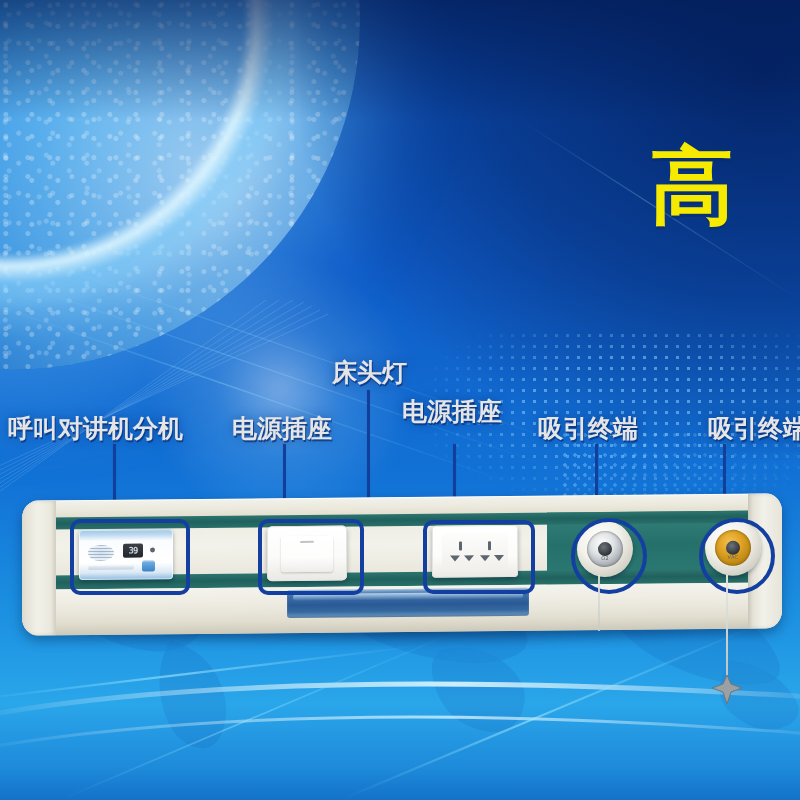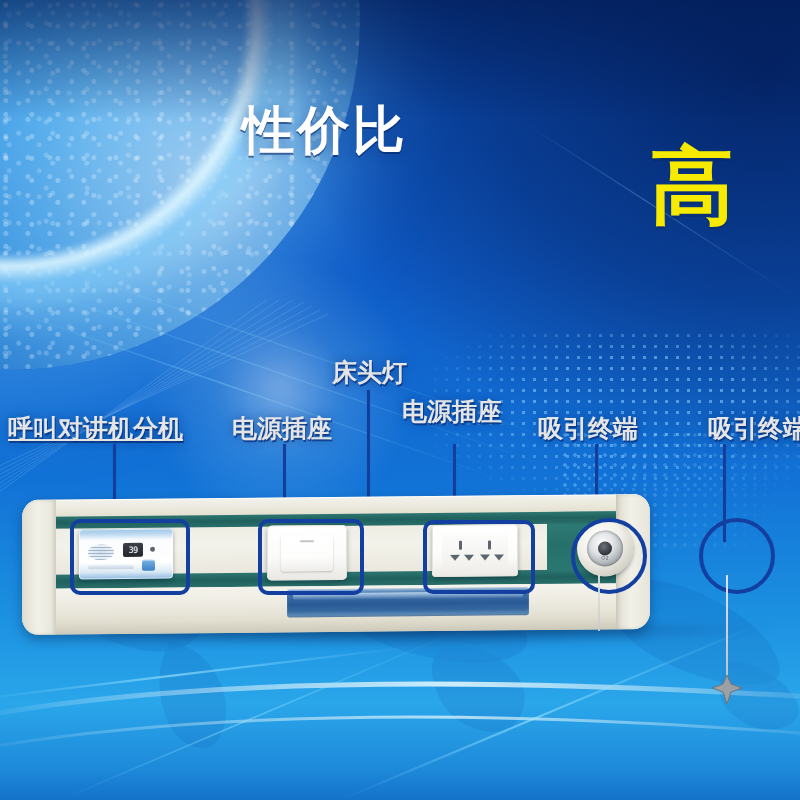--- a/index.html
+++ b/index.html
@@ -134,21 +134,21 @@
     color:#e5e5e5;font-weight:bold;font-size:25px;line-height:1;
     white-space:nowrap;
     text-shadow:1px 2px 0 rgba(8,46,118,.70), 0 0 10px rgba(6,40,110,.5);
   }
   .cline{
     position:absolute;width:3px;background:#123f9b;
     box-shadow:0 0 1px rgba(0,0,0,.25);
   }
 
   
-  .panel-wrap{position:absolute;left:22px;top:497px;width:628px;height:135px;}
+  .panel-wrap{position:absolute;left:22px;top:497px;width:760px;height:135px;}
   .panel{
     position:absolute;inset:0;
     border-radius:16px/18px;
     background:linear-gradient(180deg,
       #f2f2ec 0%, #eceade 7%, #e4e1d2 12%,
       #dcd9ca 14%, #d9d6c6 16%,
       #ecebe2 17%, #f1f0e7 30%,
       #eeece2 64%, #e6e3d6 68%,
       #eae7db 72%, #f0eee4 82%, #e2dfd2 93%, #cfcbbd 100%);
     box-shadow:0 5px 12px rgba(0,20,60,.35), inset 0 1px 0 rgba(255,255,255,.8);
@@ -385,26 +385,25 @@
       <path d="M-20 270 L560 470" stroke="url(#sg)" stroke-width="1.2" fill="none" opacity=".3"></path>
       <path d="M-20 240 L600 456" stroke="url(#sg)" stroke-width="1.1" fill="none" opacity=".26"></path>
       <path d="M520 120 L800 300" stroke="url(#sg)" stroke-width="1.2" fill="none" opacity=".3"></path>
     </svg>
   </div>
 
   <div class="dots"></div>
   <div class="dots2"></div>
 
   <div class="headline">
-    <div class="hl-line2">性价比</div>
   </div>
   <div class="hl-big">高</div>
 
   <div id="callouts">
-      <div class="callout" style="left: 8px; top: 416px; text-decoration: underline;">呼叫对讲机分机</div>
+      <div class="callout" style="left: 8px; top: 416px;">呼叫对讲机分机</div>
       <div class="cline" style="left: 113px; top: 444px; height: 72px;"></div>
       <div class="callout" style="left: 232px; top: 416px;">电源插座</div>
       <div class="cline" style="left: 283px; top: 444px; height: 80px;"></div>
       <div class="callout" style="left: 332px; top: 360px;">床头灯</div>
       <div class="cline" style="left: 367px; top: 390px; height: 197px;"></div>
       <div class="callout" style="left: 402px; top: 399px;">电源插座</div>
       <div class="cline" style="left: 453px; top: 444px; height: 81px;"></div>
       <div class="callout" style="left: 538px; top: 416px;">吸引终端</div>
       <div class="cline" style="left: 595px; top: 444px; height: 98px;"></div>
       <div class="callout" style="left: 708px; top: 416px;">吸引终端</div>

